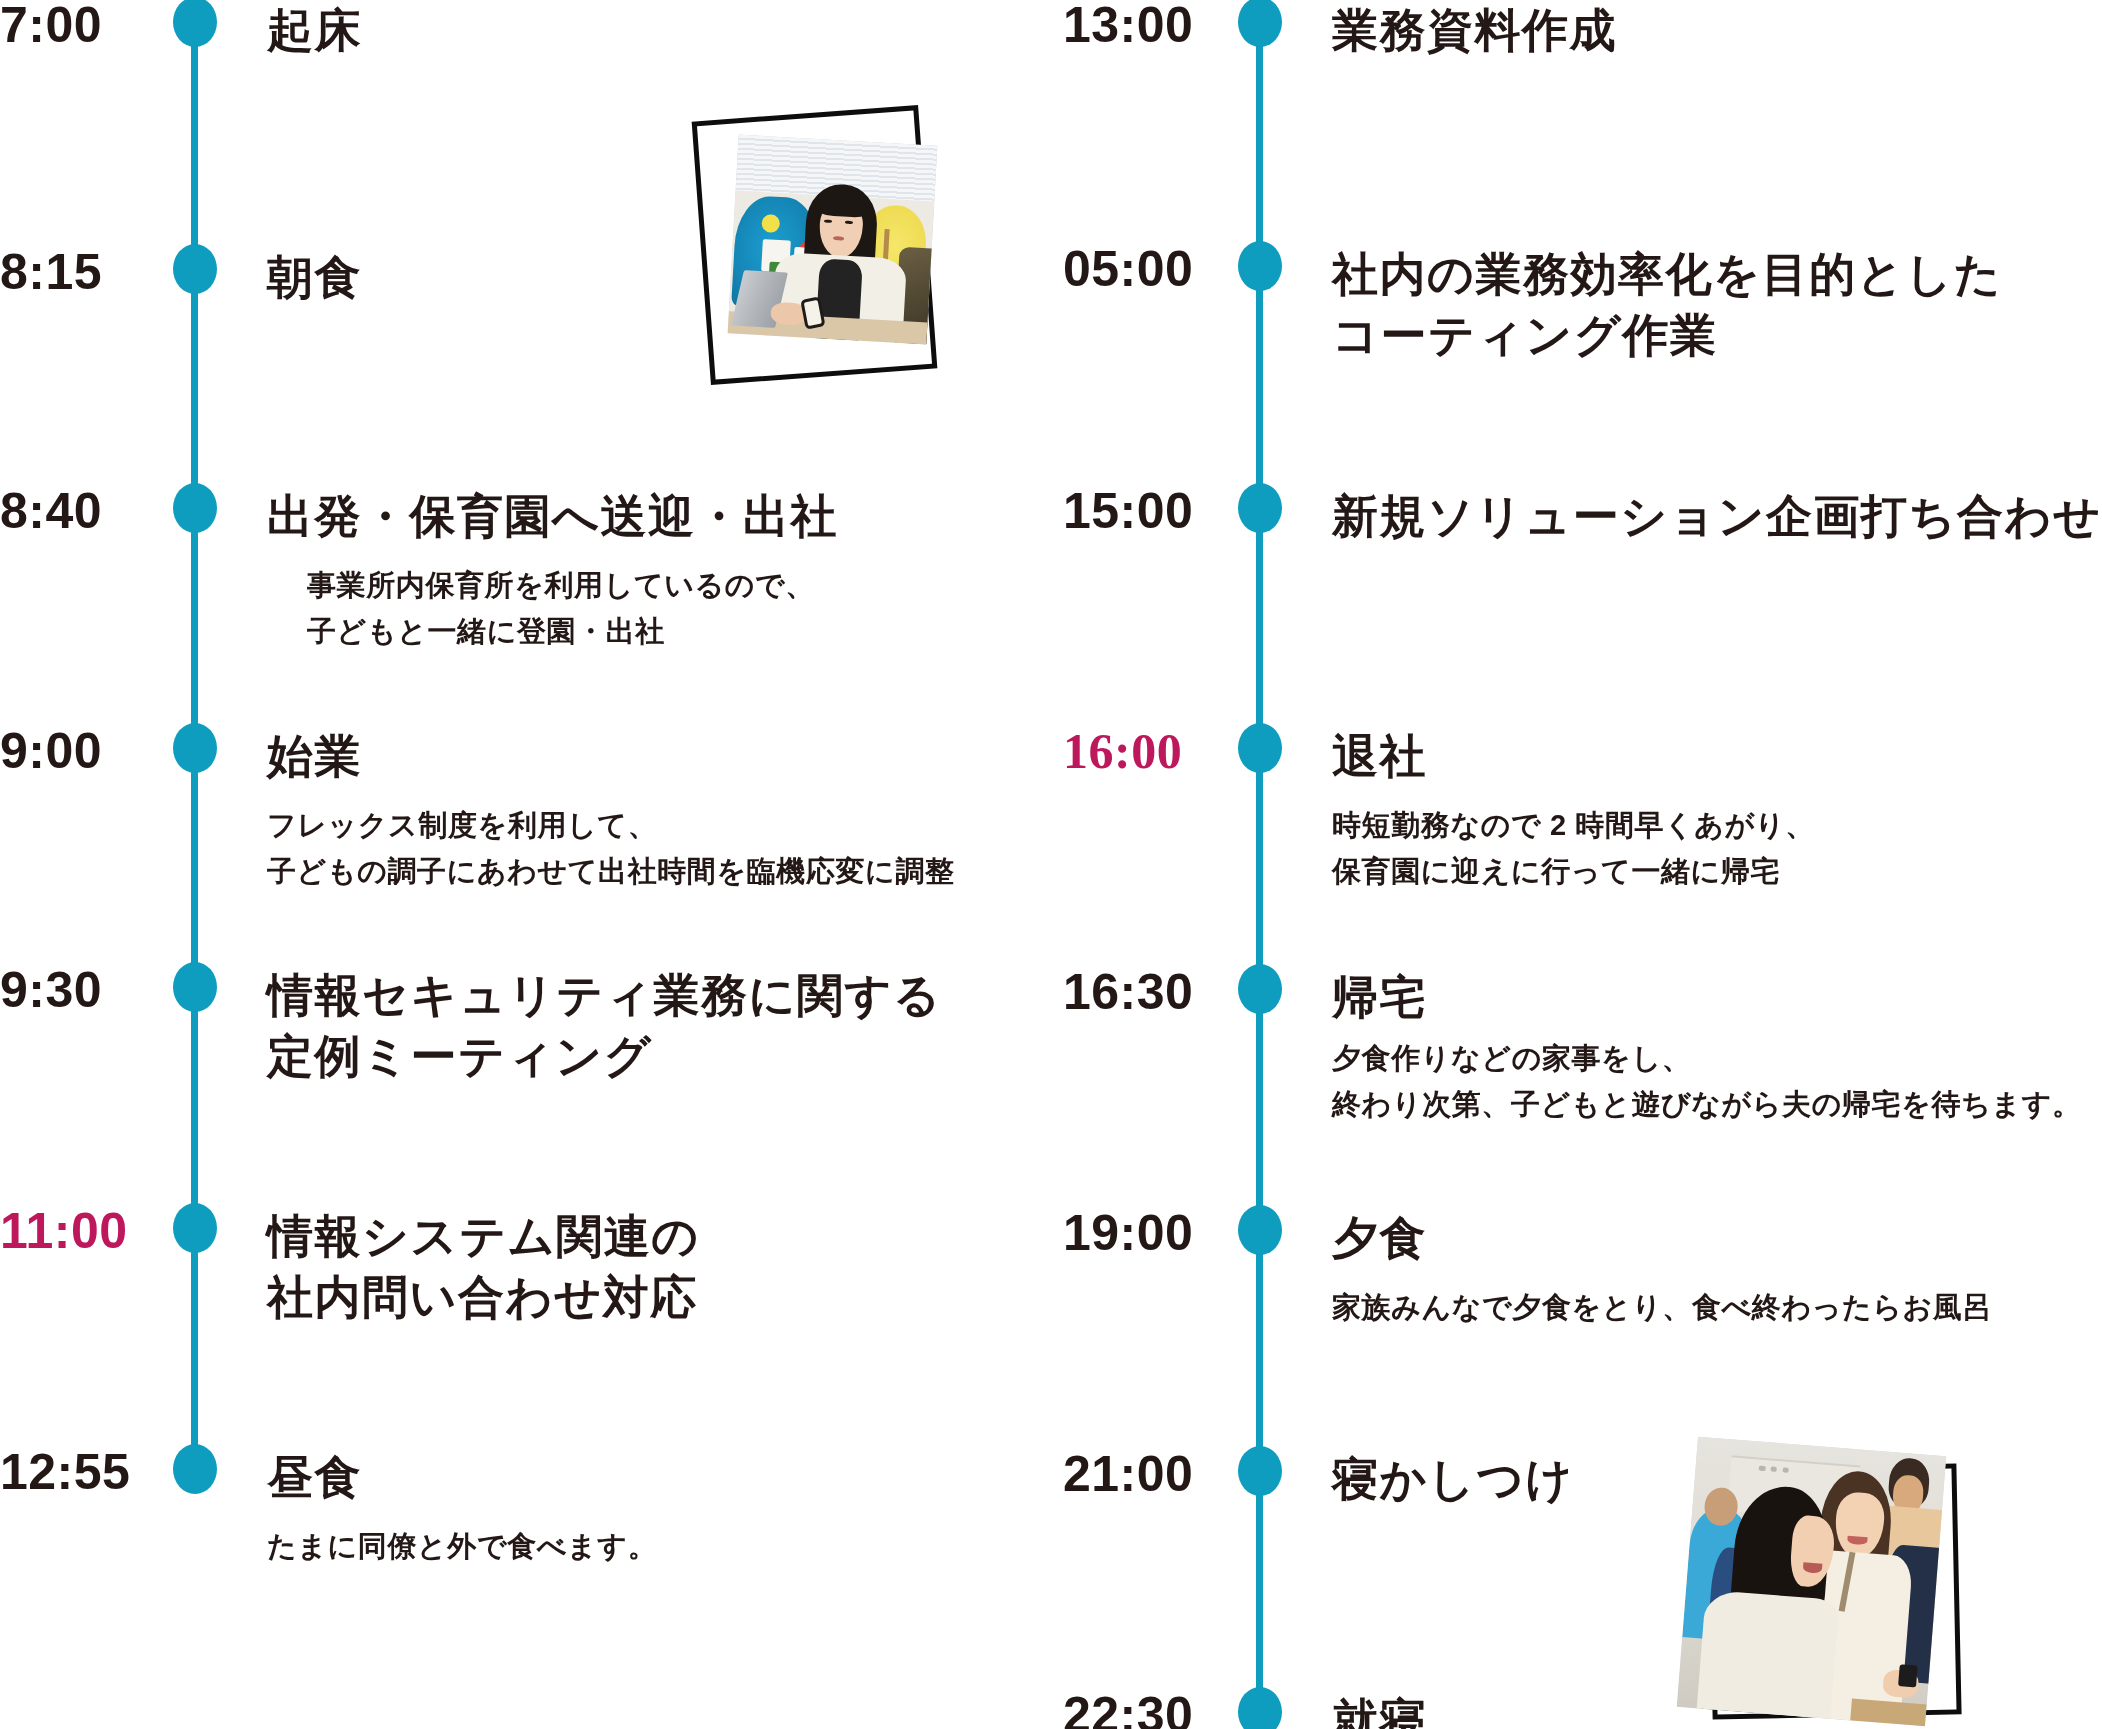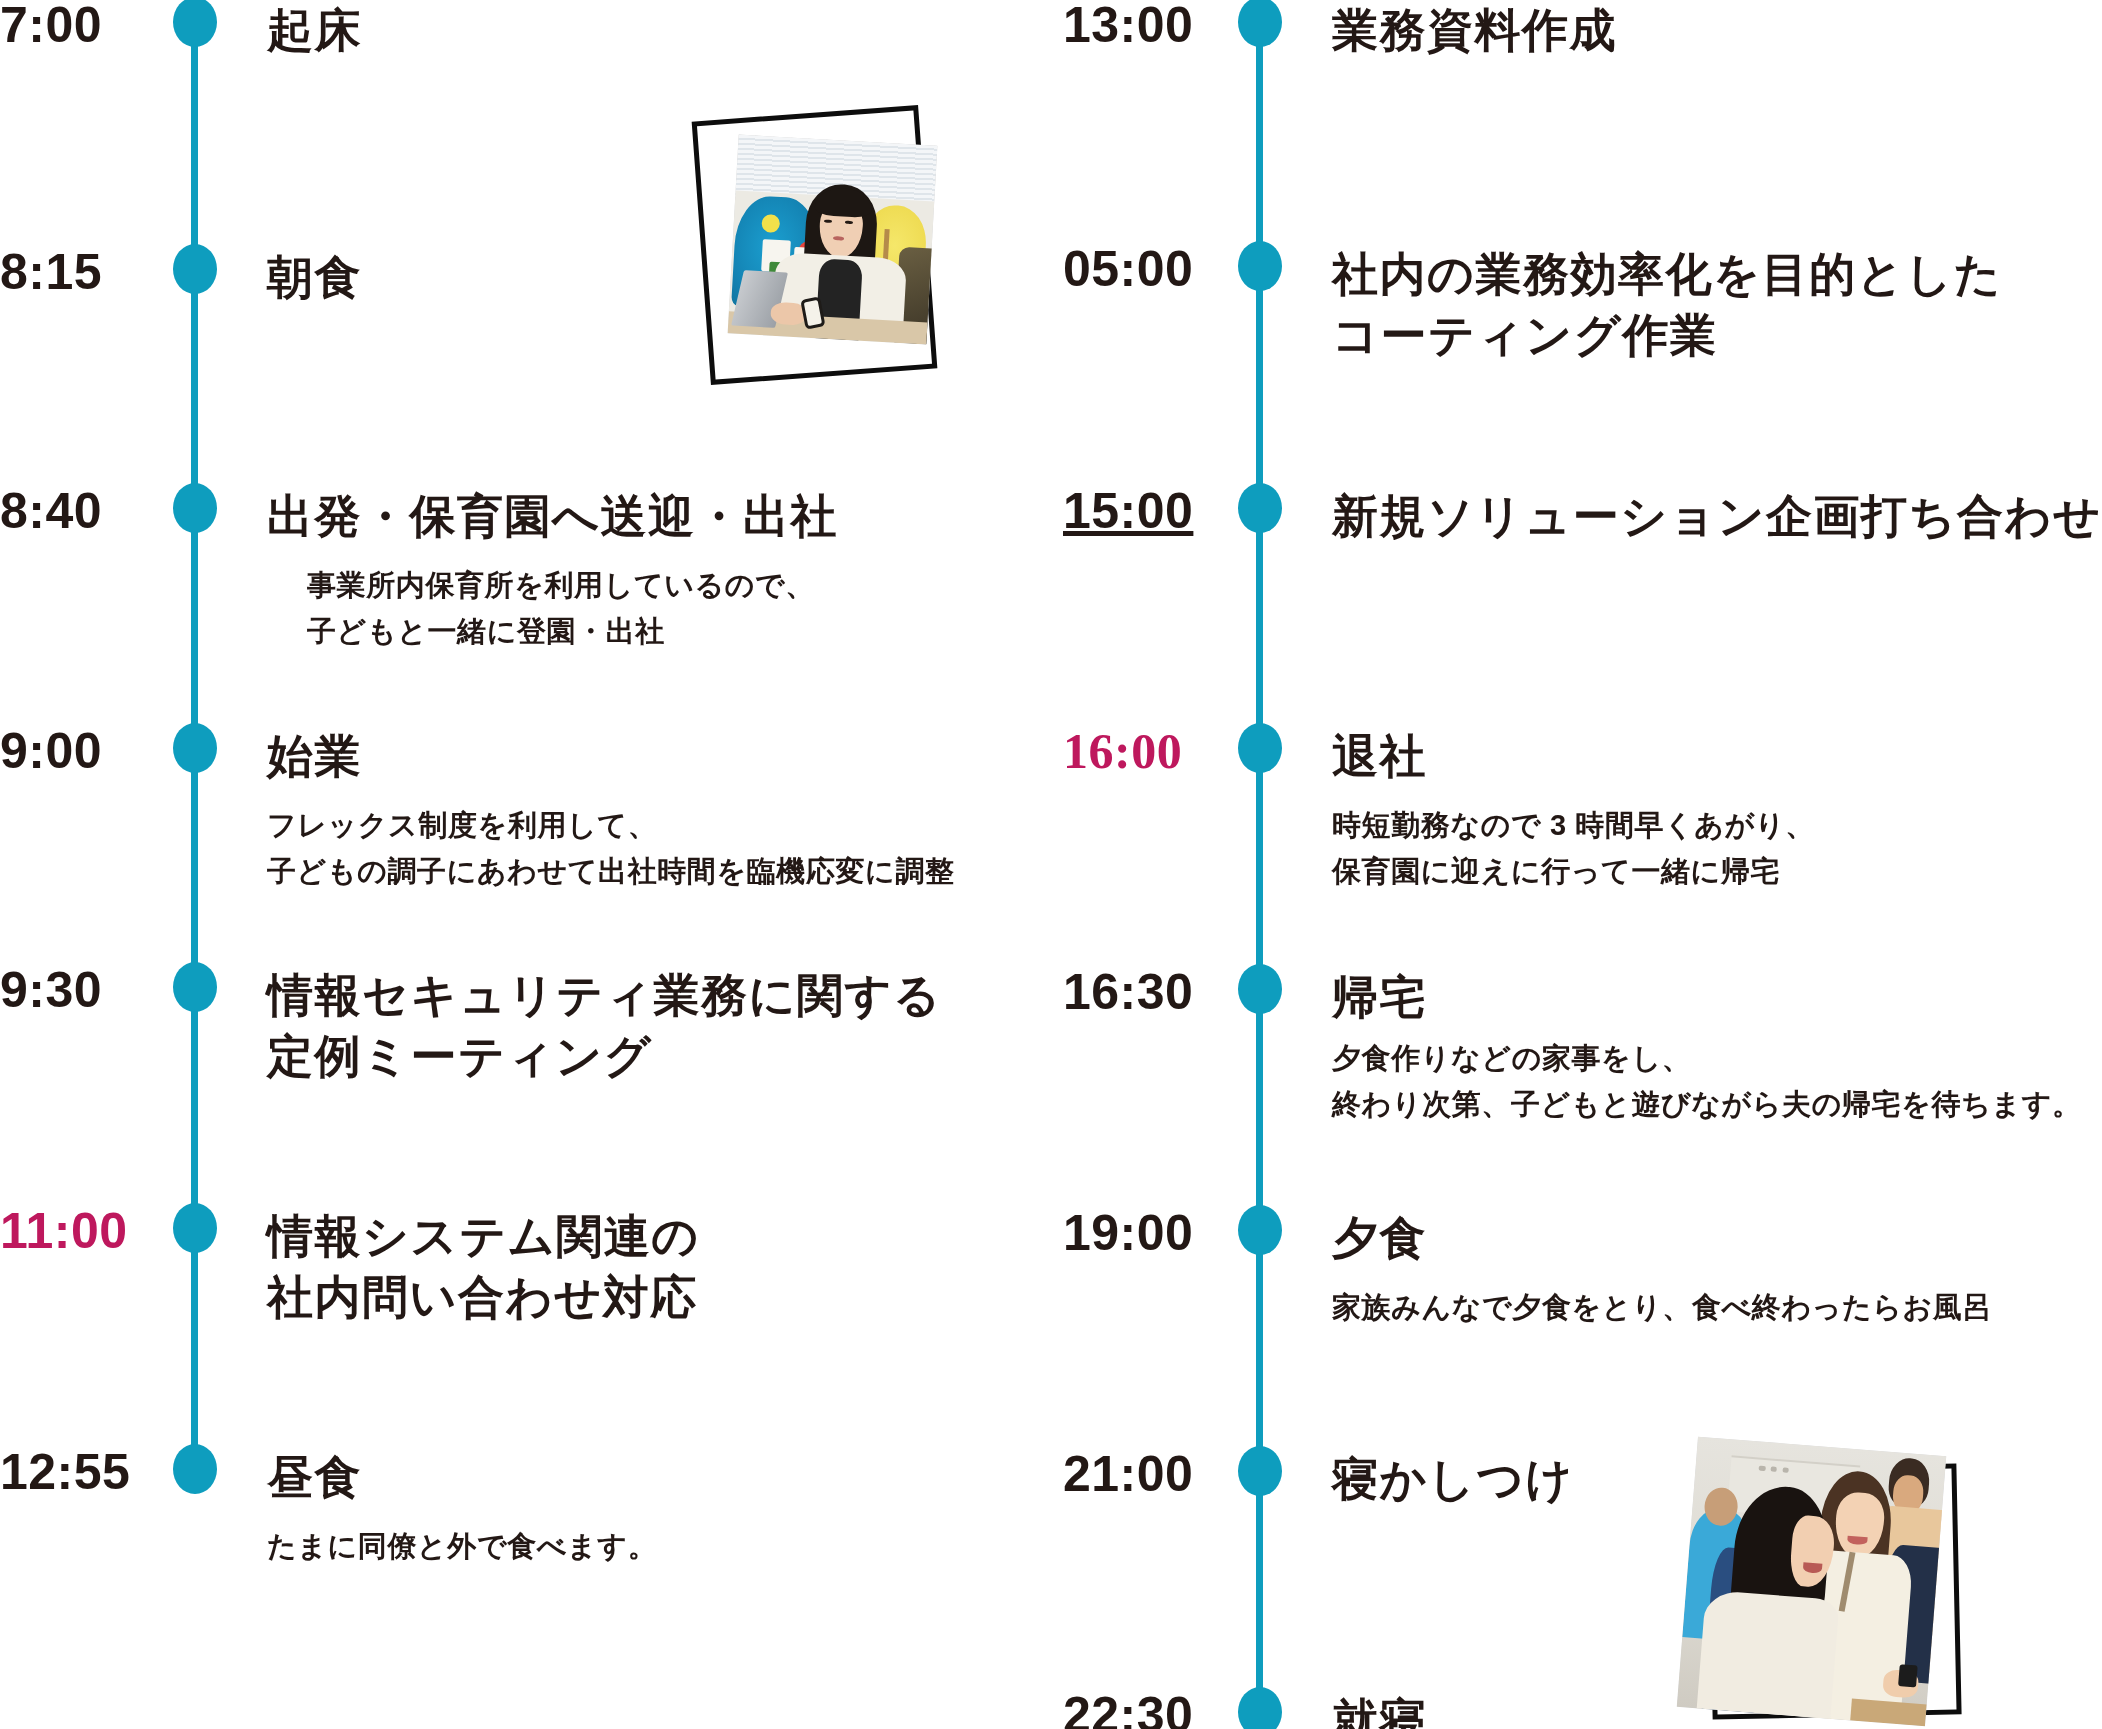--- a/index.html
+++ b/index.html
@@ -421,33 +421,33 @@
     <div class="tl-row" style="top:244px;">
       <div class="tl-time" style="color: rgb(35, 24, 21);">05:00</div>
       <div class="tl-dot" style="background: rgb(14, 157, 190);"></div>
       <div class="tl-body">
         <div class="tl-title" style="color: rgb(35, 24, 21);">社内の業務効率化を目的とした
 コーティング作業</div>
       </div>
     </div>
 
     <div class="tl-row" style="top:486px;">
-      <div class="tl-time" style="color: rgb(35, 24, 21); text-decoration: underline;">15:00</div>
+      <div class="tl-time" style="color: rgb(35, 24, 21);">15:00</div>
       <div class="tl-dot" style="background: rgb(14, 157, 190);"></div>
       <div class="tl-body">
         <div class="tl-title" style="color: rgb(35, 24, 21);">新規ソリューション企画打ち合わせ</div>
       </div>
     </div>
 
     <div class="tl-row" style="top:726px;">
       <div class="tl-time" style="color: #be185d; font-family: Liberation Serif, serif;">16:00</div>
       <div class="tl-dot" style="background: rgb(14, 157, 190);"></div>
       <div class="tl-body">
         <div class="tl-title" style="color: rgb(35, 24, 21);">退社</div>
-        <div class="tl-desc" style="color: rgb(35, 24, 21);">時短勤務なので 3 時間早くあがり、
+        <div class="tl-desc" style="color: rgb(35, 24, 21);">時短勤務なので 2 時間早くあがり、
 保育園に迎えに行って一緒に帰宅</div>
       </div>
     </div>
 
     <div class="tl-row" style="top:967px;">
       <div class="tl-time" style="color: rgb(35, 24, 21);">16:30</div>
       <div class="tl-dot" style="background: rgb(14, 157, 190);"></div>
       <div class="tl-body">
         <div class="tl-title" style="color: rgb(35, 24, 21);">帰宅</div>
         <div class="tl-desc" style="margin-top: 8px; color: rgb(35, 24, 21);">夕食作りなどの家事をし、

